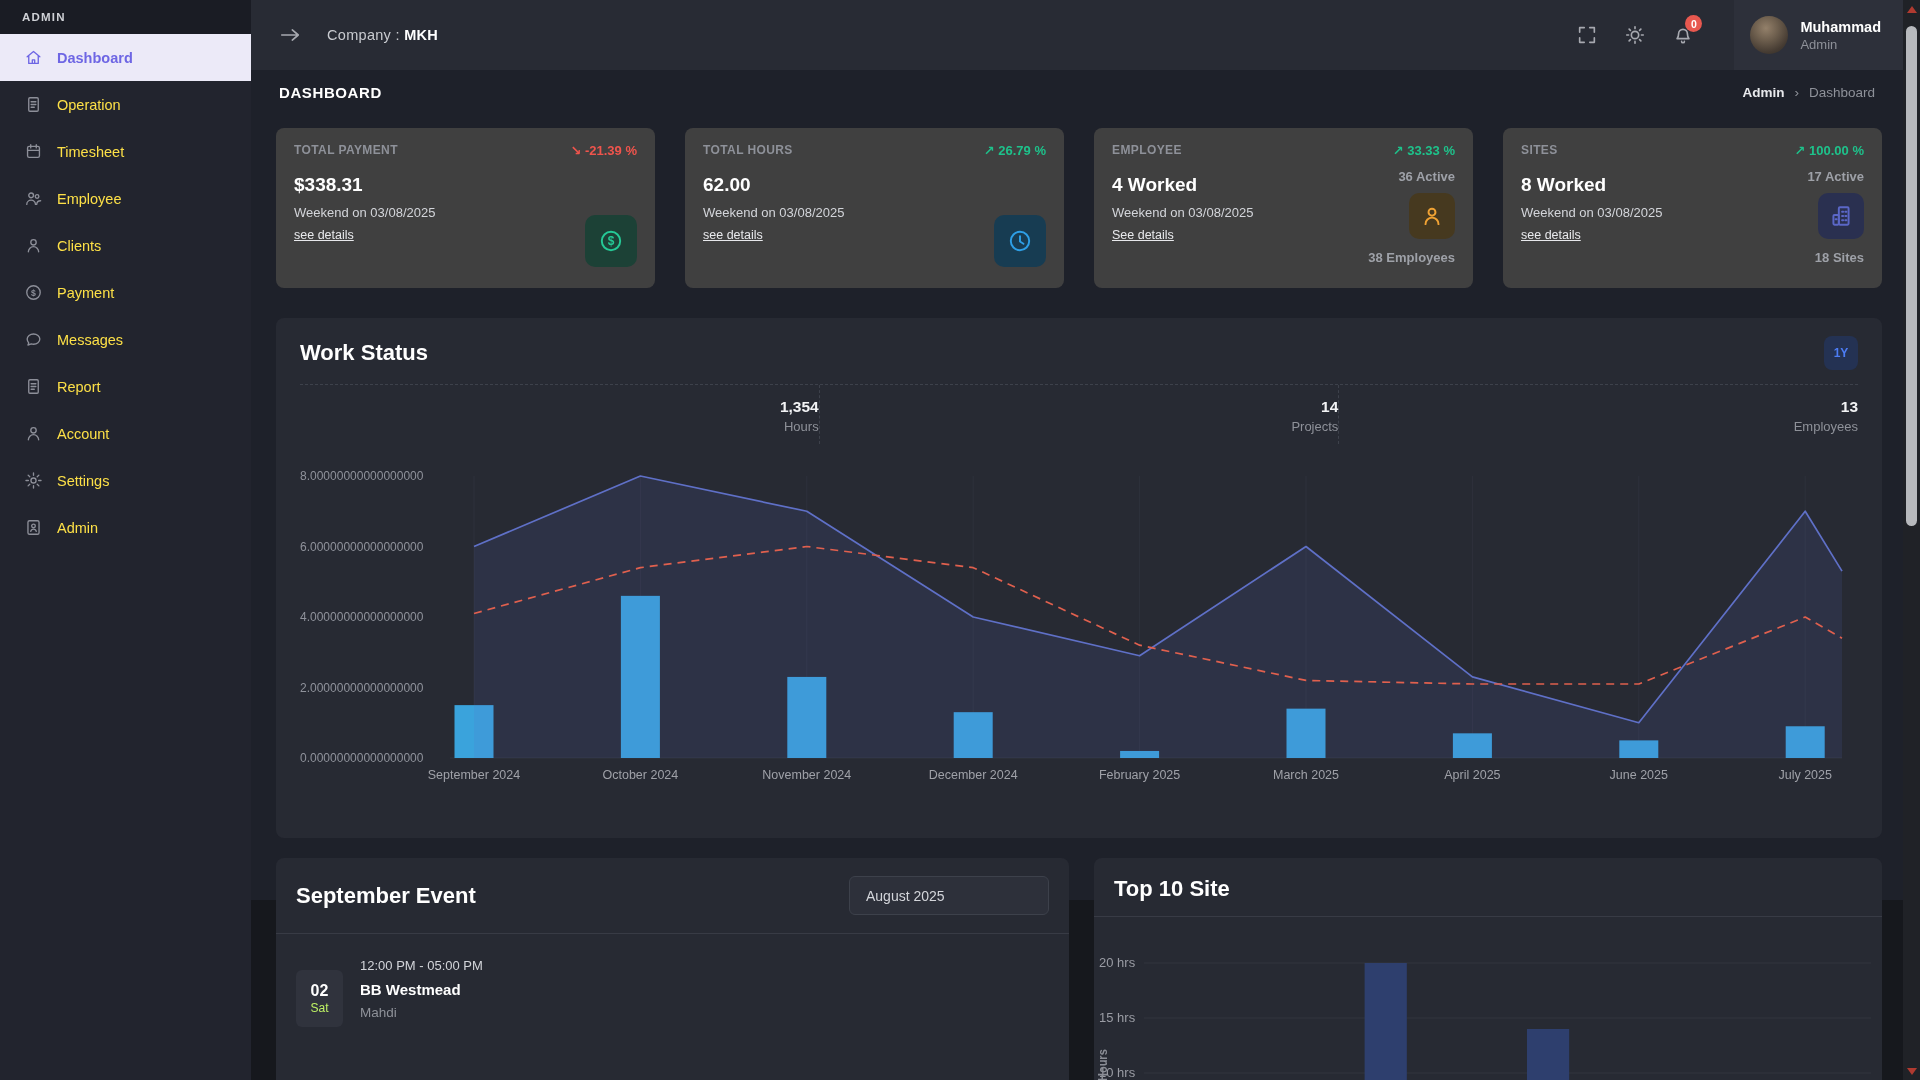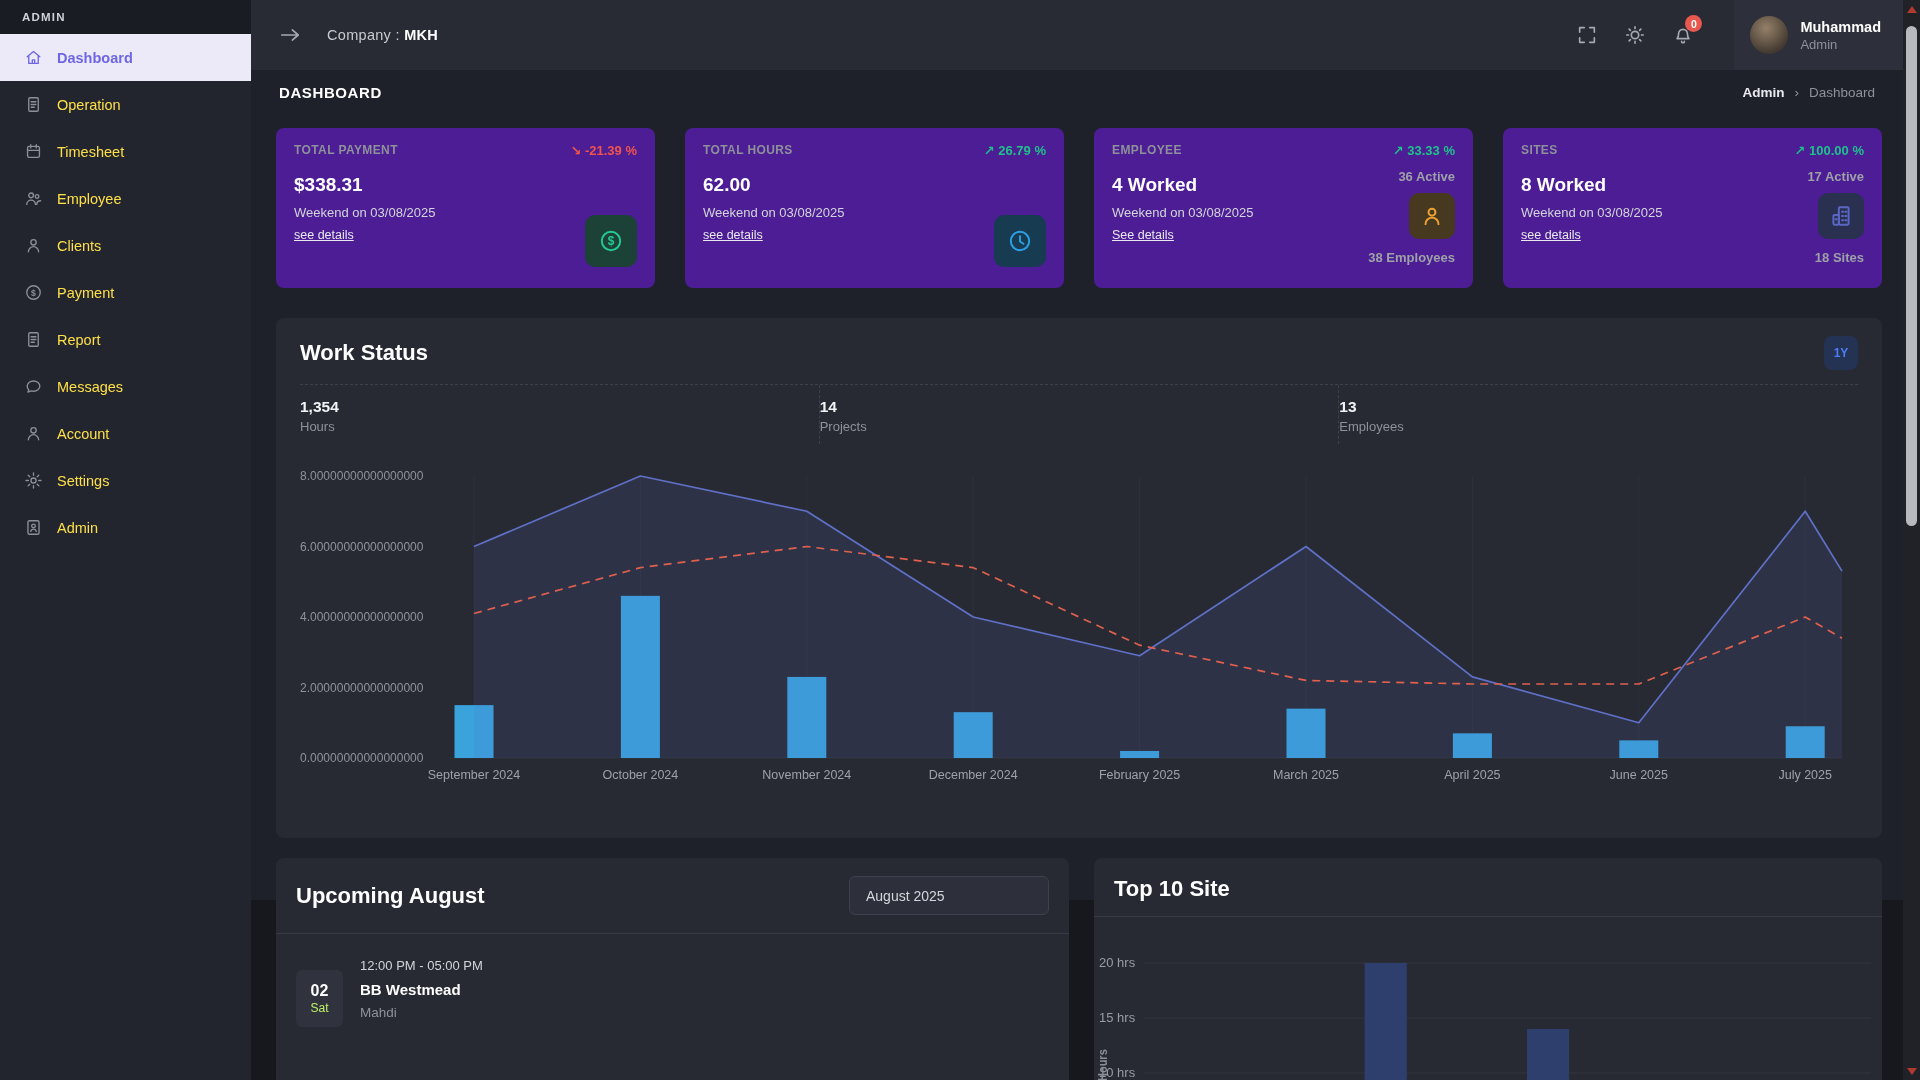--- a/index.html
+++ b/index.html
@@ -43,21 +43,21 @@
   .page-title { color:#fff; font-size:15px; font-weight:800; letter-spacing:.6px; }
   .crumbs { margin-left:auto; display:flex; align-items:center; gap:10px; font-size:13.5px; }
   .crumb-a { color:#e8e9ec; font-weight:bold; cursor:pointer; }
   .crumb-sep { color:#8e9199; }
   .crumb-b { color:#8e9199; }
 
   .content { padding:14px 21px 0 25px; flex:1; }
 
   
   .cards-row { display:grid; grid-template-columns:repeat(4,1fr); gap:30px; height:160px; }
-  .card { background:#4c1d95; border-radius:8px; padding:15px 18px; display:flex; justify-content:space-between; }
+  .card { background:#404040; border-radius:8px; padding:15px 18px; display:flex; justify-content:space-between; }
   .c-left { display:flex; flex-direction:column; }
   .c-title { color:#8e9199; font-size:12px; font-weight:bold; letter-spacing:.4px; }
   .c-value { color:#fff; font-size:19px; font-weight:800; margin-top:17px; }
   .c-sub { color:#d3d5da; font-size:13px; margin-top:9px; }
   .c-link { color:#e8e9ec; font-size:12.5px; text-decoration:underline; margin-top:8px; cursor:pointer; }
   .c-right { display:flex; flex-direction:column; align-items:flex-end; }
   .delta { font-size:13px; font-weight:bold; white-space:nowrap; }
   .delta.up { color:#1ec28b; } .delta.down { color:#f0544c; }
   .c-side-txt { color:#9ea1a8; font-size:13px; font-weight:bold; margin-top:11px; }
   .tile { width:52px; height:52px; border-radius:10px; display:flex; align-items:center; justify-content:center; margin-top:auto; margin-bottom:6px; }
@@ -68,21 +68,21 @@
   .tile-orange { background:#46391f; } .tile-orange svg { stroke:#efa234; }
   .tile-indigo { background:#2a3050; } .tile-indigo svg { stroke:#5b67c7; }
 
   
   .work-card { background:#272a33; border-radius:8px; margin-top:30px; padding:18px 24px; height:520px; }
   .sec-head { display:flex; align-items:center; }
   .sec-title { color:#fff; font-size:22px; font-weight:800; }
   .range-btn { margin-left:auto; width:34px; height:34px; border-radius:8px; background:#243253;
     color:#4d7df5; font-size:12px; font-weight:bold; display:flex; align-items:center; justify-content:center; cursor:pointer; }
   .ws-stats { margin-top:14px; border-top:1px dashed #3d414b; display:flex; }
-  .ws-col { flex:1; text-align:left; padding:13px 0 10px; }
+  .ws-col { flex:1; text-align:right; padding:13px 0 10px; }
   .ws-col + .ws-col { border-left:1px dashed #3d414b; }
   .ws-num { color:#f2f3f5; font-size:15.5px; font-weight:800; }
   .ws-lab { color:#8e9199; font-size:13px; margin-top:3px; }
   #work-chart { display:block; width:100%; height:322px; margin-top:22px; }
 
   
   .bottom-row { display:grid; grid-template-columns:793px 1fr; gap:25px; margin-top:20px; }
   .event-card, .site-card { background:#272a33; border-radius:8px; height:400px; overflow:hidden; }
   .ev-head { display:flex; align-items:center; padding:18px 20px; }
   .month-select { width:200px; height:39px; background:#2d303a; border:1px solid #3d414b; border-radius:6px;
@@ -153,30 +153,30 @@
       </div>
       <div class="nav-item">
         <svg viewBox="0 0 24 24">
             <circle cx="12" cy="12" r="8.5"></circle>
             <text x="12" y="16" text-anchor="middle">$</text>
           </svg>
         <span>Payment</span>
       </div>
       <div class="nav-item">
         <svg viewBox="0 0 24 24">
+            <path d="M20 11.5c0 3.6-3.6 6.5-8 6.5-1 0-1.9-.1-2.8-.4L5 19l1-2.7C4.8 15.1 4 13.4 4 11.5 4 7.9 7.6 5 12 5s8 2.9 8 6.5z"></path>
+          </svg>
+        <span>Messages</span>
+      </div>
+      <div class="nav-item">
+        <svg viewBox="0 0 24 24">
             <rect x="6" y="3.5" width="12" height="17" rx="1.5"></rect>
             <path d="M9 8.5h6 M9 12h6 M9 15.5h4"></path>
           </svg>
         <span>Report</span>
-      </div>
-      <div class="nav-item">
-        <svg viewBox="0 0 24 24">
-            <path d="M20 11.5c0 3.6-3.6 6.5-8 6.5-1 0-1.9-.1-2.8-.4L5 19l1-2.7C4.8 15.1 4 13.4 4 11.5 4 7.9 7.6 5 12 5s8 2.9 8 6.5z"></path>
-          </svg>
-        <span>Messages</span>
       </div>
       <div class="nav-item">
         <svg viewBox="0 0 24 24">
             <circle cx="12" cy="8" r="3.4"></circle>
             <path d="M5.5 20a6.5 6.5 0 0 1 13 0"></path>
           </svg>
         <span>Account</span>
       </div>
       <div class="nav-item">
         <svg viewBox="0 0 24 24">
@@ -394,21 +394,21 @@
             <text x="1006" y="313" fill="#9fa1a8" font-size="12.5" text-anchor="middle" font-family="Liberation Sans, sans-serif">March 2025</text>
             <text x="1172.4" y="313" fill="#9fa1a8" font-size="12.5" text-anchor="middle" font-family="Liberation Sans, sans-serif">April 2025</text>
             <text x="1338.8" y="313" fill="#9fa1a8" font-size="12.5" text-anchor="middle" font-family="Liberation Sans, sans-serif">June 2025</text>
             <text x="1505.2" y="313" fill="#9fa1a8" font-size="12.5" text-anchor="middle" font-family="Liberation Sans, sans-serif">July 2025</text>
           </svg>
       </section>
 
       <div class="bottom-row">
         <section class="event-card">
           <div class="ev-head">
-            <span class="sec-title">Upcoming August</span>
+            <span class="sec-title">September Event</span>
             <span class="month-select" style="margin-left:auto;">
               <span>August 2025</span>
             </span>
           </div>
           <div class="divider"></div>
           <div class="event-item">
             <div class="date-tile">
               <div class="date-day">02</div>
               <div class="date-wk">Sat</div>
             </div>

